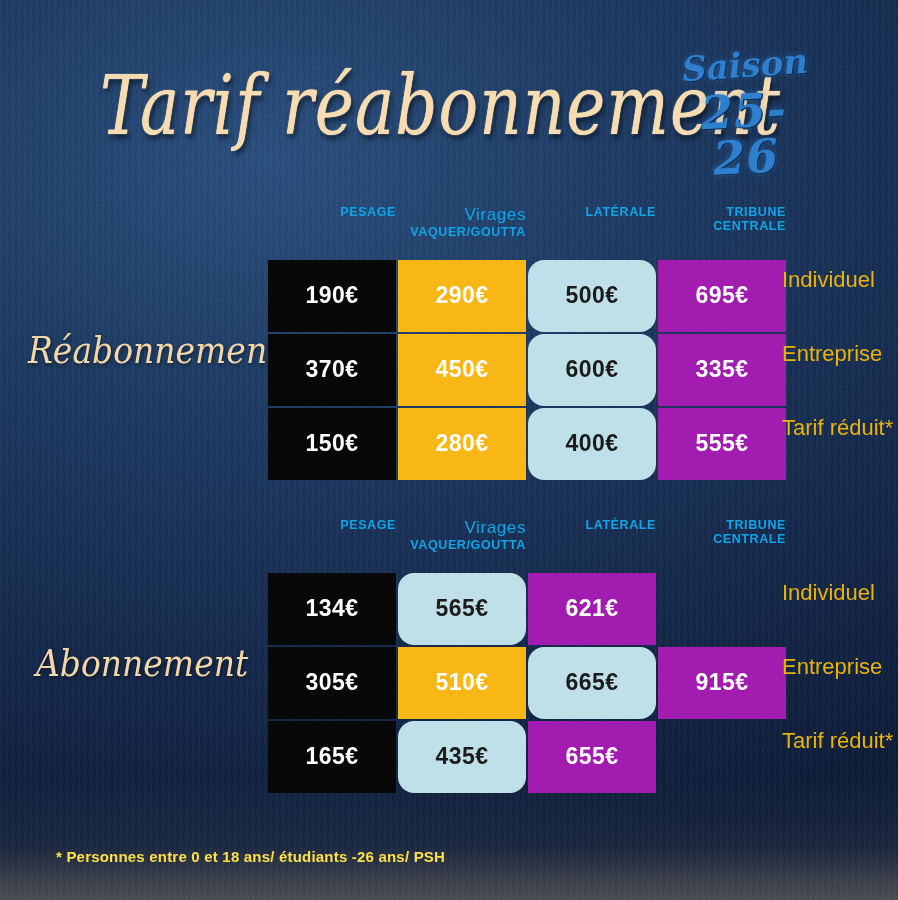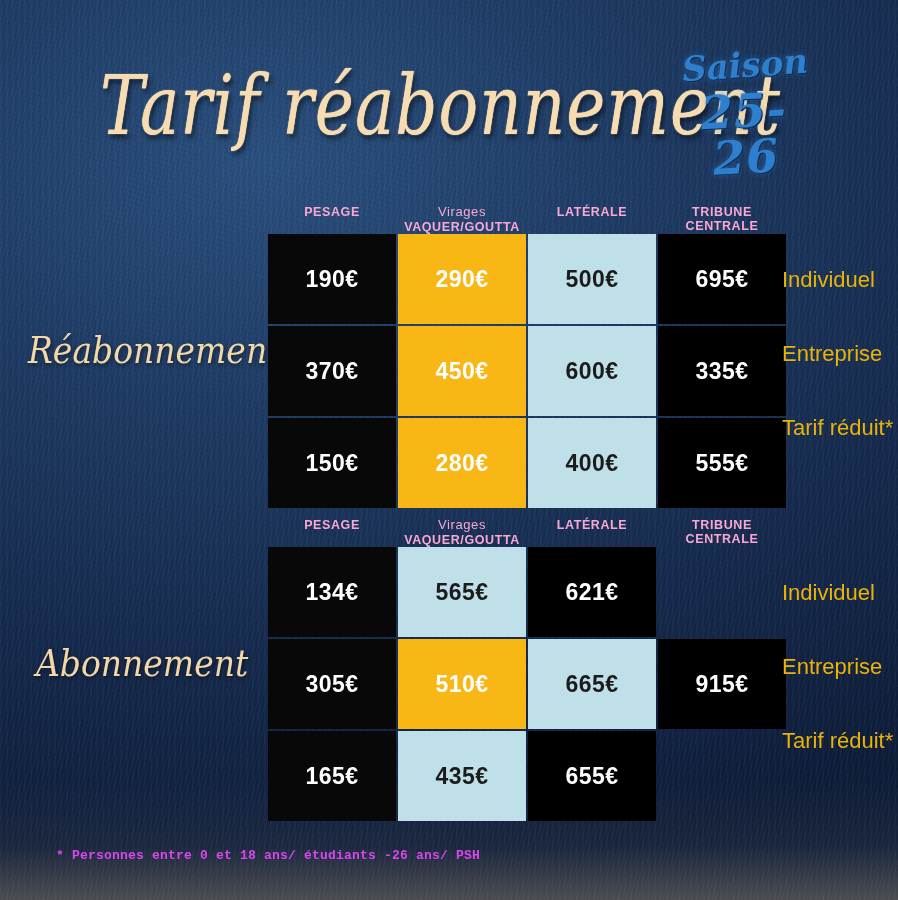--- a/index.html
+++ b/index.html
@@ -54,60 +54,60 @@
   .season .s2{font-size:46px;display:block;margin-top:6px;transform:rotate(-3deg);letter-spacing:1px;}
 
   
   .block{position:absolute;left:268px;}
   .block.b1{top:205px;}
   .block.b2{top:518px;}
 
   .headrow{display:flex;}
   .headcell{
     width:128px;margin-right:2px;
-    text-align:center;color:#f9a8d4;
+    text-align:right;color:#0ea5e9;
     font-size:12.5px;letter-spacing:0.6px;font-weight:bold;
-    padding-bottom:0;line-height:1.15;
+    padding-bottom:21px;line-height:1.15;
     text-transform:uppercase;
   }
   .headcell.two{font-size:12.5px;}
-  .headcell .l1{display:block;font-weight:normal;text-transform:none;font-size:13px;}
+  .headcell .l1{display:block;font-weight:normal;text-transform:none;font-size:17px;}
   .headcell .l2{display:block;}
 
   .row{display:flex;margin-bottom:2px;}
   .cell{
-    width:128px;height:90px;margin-right:2px;
+    width:128px;height:72px;margin-right:2px;
     display:flex;align-items:center;justify-content:center;
     font-size:23px;font-weight:bold;letter-spacing:0.5px;
   }
   .c-black{background:#080808;color:#ffffff;}
   .c-yellow{background:#f8b715;color:#ffffff;}
-  .c-lightblue{background:#bfe0e8;color:#1b1b1b;}
-  .c-red{background:#000000;color:#ffffff;}
+  .c-lightblue{background:#bfe0e8;color:#1b1b1b;border-radius:16px;}
+  .c-red{background:#a21caf;color:#ffffff;}
 
   .rowlabel{
     position:absolute;left:782px;
     color:#eab308;font-size:22px;white-space:nowrap;
     height:72px;display:flex;align-items:center;
   }
 
   .sidelabel{
     position:absolute;
     font-family:"DejaVu Serif", serif;font-style:italic;
     color:#f3d7a8;font-size:33px;
     text-shadow:1px 2px 4px rgba(0,0,0,0.5);
     transform:scaleY(1.15);
     white-space:nowrap;
   }
   .sidelabel.s-re{left:28px;top:330px;}
   .sidelabel.s-ab{left:36px;top:643px;}
 
   .footnote{
     position:absolute;left:56px;top:848px;
-    color:#d946ef;font-size:13px;font-weight:bold;letter-spacing:0.2px;font-family:Liberation Mono, monospace;
+    color:#fde047;font-size:15px;font-weight:bold;letter-spacing:0.2px;
   }
 </style>
 </head>
 <body>
 
 <div class="wrap">
   <div class="bg">
       <div class="streak"></div>
     </div>
 

